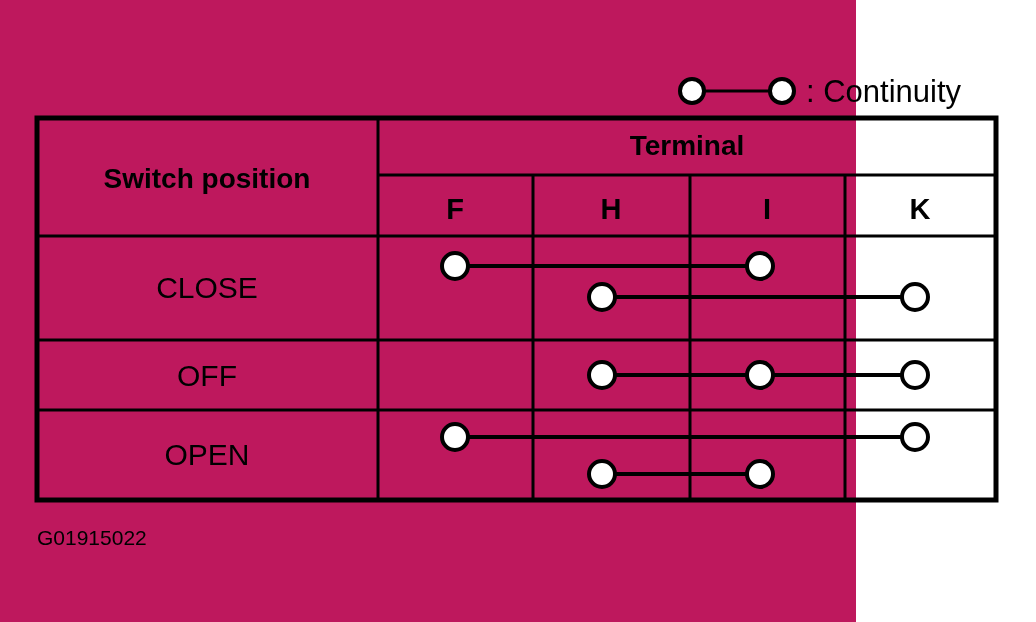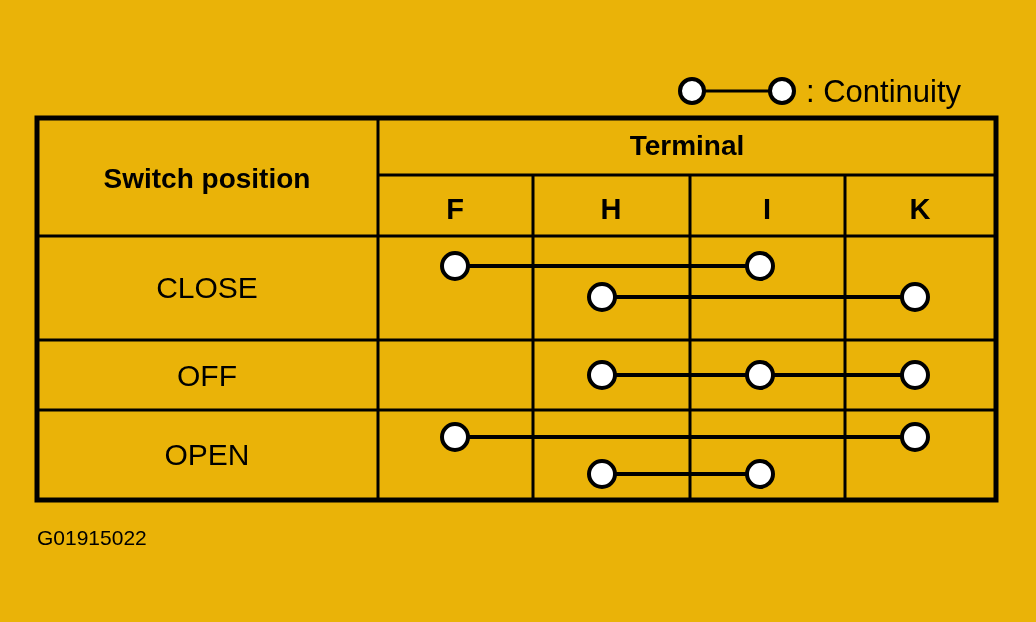--- a/index.html
+++ b/index.html
@@ -9,23 +9,23 @@
   }
   body {
     width: 1036px;
     height: 622px;
     font-family: "Liberation Sans", sans-serif;
     color: #000000;
     overflow: hidden;
   }
   #stage {
     position: relative;
-    width: 1036px;
+    width: 856px;
     height: 622px;
-    background: #eab308;
+    background: #be185d;
     text-decoration: underline;
   }
   svg#diagram {
     position: absolute;
     left: 0;
     top: 0;
     width: 1036px;
     height: 622px;
     display: block;
   }

